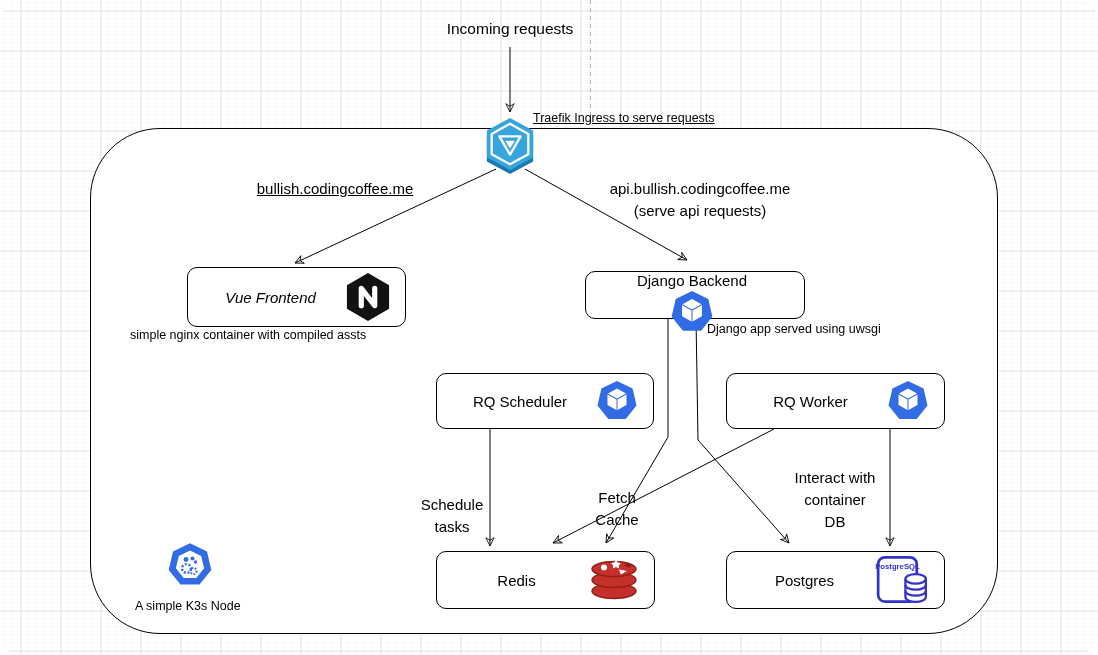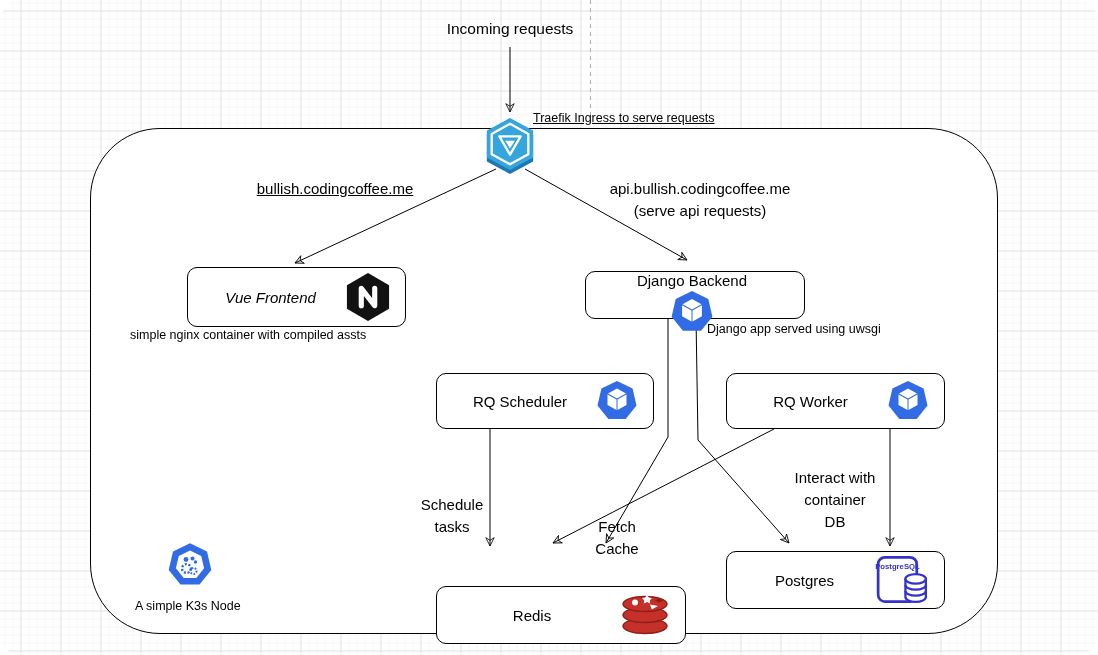--- a/index.html
+++ b/index.html
@@ -42,30 +42,30 @@
     position:absolute;z-index:5;background:#fff;border:1px solid var(--stroke-black);
     border-radius:10px;display:flex;align-items:center;box-sizing:border-box;
     padding:0 14px 0 8px;
   }
   .node .lbl{flex:1;text-align:center;font-size:15px;}
   .node svg{flex:0 0 auto;}
   #node-vue{left:187px;top:267px;width:219px;height:60px;font-style:italic;}
   #node-django{left:585px;top:271px;width:220px;height:48px;flex-direction:column;}
   #node-rqsched{left:436px;top:373px;width:218px;height:56px;}
   #node-rqworker{left:726px;top:373px;width:219px;height:56px;}
-  #node-redis{left:436px;top:551px;width:250px;height:58px;margin-top:35px;}
+  #node-redis{left:436px;top:551px;width:219px;height:58px;}
   #node-postgres{left:726px;top:551px;width:219px;height:58px;}
   #incoming-label{left:420px;top:18px;width:180px;font-size:15.5px;}
   #traefik-caption{left:533px;top:111px;text-decoration:underline;}
   #route-ui{left:215px;top:178px;width:240px;text-decoration:underline;}
   #route-api{left:580px;top:178px;width:240px;}
   #vue-caption{left:130px;top:328px;width:322px;text-align:left;}
   #django-caption{left:707px;top:322px;}
   #lbl-schedule{left:397px;top:462px;width:110px;margin-top:32px;}
-  #lbl-fetch{left:567px;top:487px;width:100px;margin-top:29px;}
+  #lbl-fetch{left:567px;top:487px;width:100px;}
   #lbl-interact{left:770px;top:467px;width:130px;}
   #k3s-icon{position:absolute;left:166px;top:540px;z-index:4;}
   #k3s-caption{left:135px;top:599px;}
   #traefik-icon{position:absolute;left:483px;top:116px;z-index:5;}
   .pg-text{font-family:"Liberation Sans",sans-serif;font-size:6.8px;font-weight:bold;fill:var(--postgres-blue);}
 </style>
 </head>
 <body>
 
 <div class="canvas">

